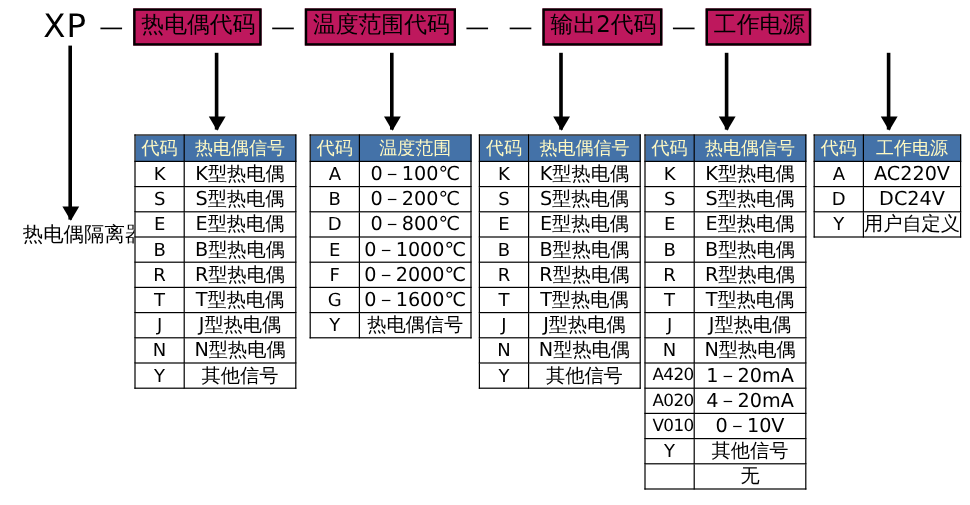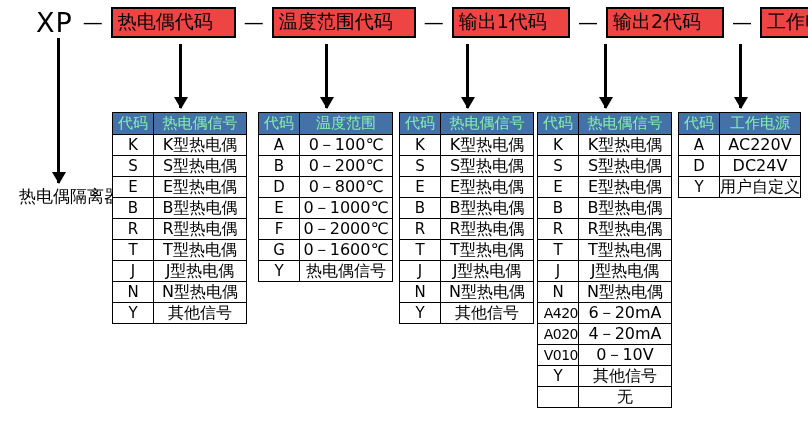--- a/index.html
+++ b/index.html
@@ -35,23 +35,23 @@
   }
   .model-dash {
     font-size: 20px;
     line-height: 1;
     padding: 0 8px;
   }
   .model-box {
     border: 2px solid #000;
     font-size: 19px;
     line-height: 1;
-    padding: 3px 21px 5px 5px;
+    padding: 3px 3px 5px 5px;
     white-space: nowrap;
-    background: #ef4444;
+    background: #be185d;
   }
 
   
   .arrow {
     position: absolute;
     width: 3px;
     background: #000;
   }
   .arrow::after {
     content: "";
@@ -89,21 +89,21 @@
     text-align: center;
     vertical-align: middle;
     height: 20px;
     padding: 0;
     font-weight: normal;
     line-height: 1;
     white-space: nowrap;
   }
   .code-table thead th {
     background: #4472a8;
-    color: #86efac;
+    color: #fef9c3;
     font-size: 15px;
     height: 21px;
     letter-spacing: 0px;
   }
   .code-table td.col-code {
     font-size: 15px;
   }
   .code-table td.col-desc {
     font-size: 16px;
   }
@@ -116,21 +116,20 @@
 </head>
 <body>
 
 <div id="model-row">
   <span class="model-prefix">XP</span>
   <span class="model-dash">—</span>
   <span class="model-box">热电偶代码</span>
   <span class="model-dash">—</span>
   <span class="model-box">温度范围代码</span>
   <span class="model-dash">—</span>
-  <span class="model-box">输出1代码</span>
   <span class="model-dash">—</span>
   <span class="model-box">输出2代码</span>
   <span class="model-dash">—</span>
   <span class="model-box">工作电源</span>
 </div>
 
 <div class="arrow" style="left:57px; top:38px; height:145px;"></div>
 <div class="arrow" style="left:179px; top:44px; height:64px;"></div>
 <div class="arrow" style="left:325px; top:44px; height:64px;"></div>
 <div class="arrow" style="left:466px; top:44px; height:64px;"></div>
@@ -323,21 +322,21 @@
       <tr>
         <td class="col-code">J</td>
         <td class="col-desc">J型热电偶</td>
       </tr>
       <tr>
         <td class="col-code">N</td>
         <td class="col-desc">N型热电偶</td>
       </tr>
       <tr>
         <td class="col-code narrow-num">A420</td>
-        <td class="col-desc">6－20mA</td>
+        <td class="col-desc">1－20mA</td>
       </tr>
       <tr>
         <td class="col-code narrow-num">A020</td>
         <td class="col-desc">4－20mA</td>
       </tr>
       <tr>
         <td class="col-code narrow-num">V010</td>
         <td class="col-desc">0－10V</td>
       </tr>
       <tr>

